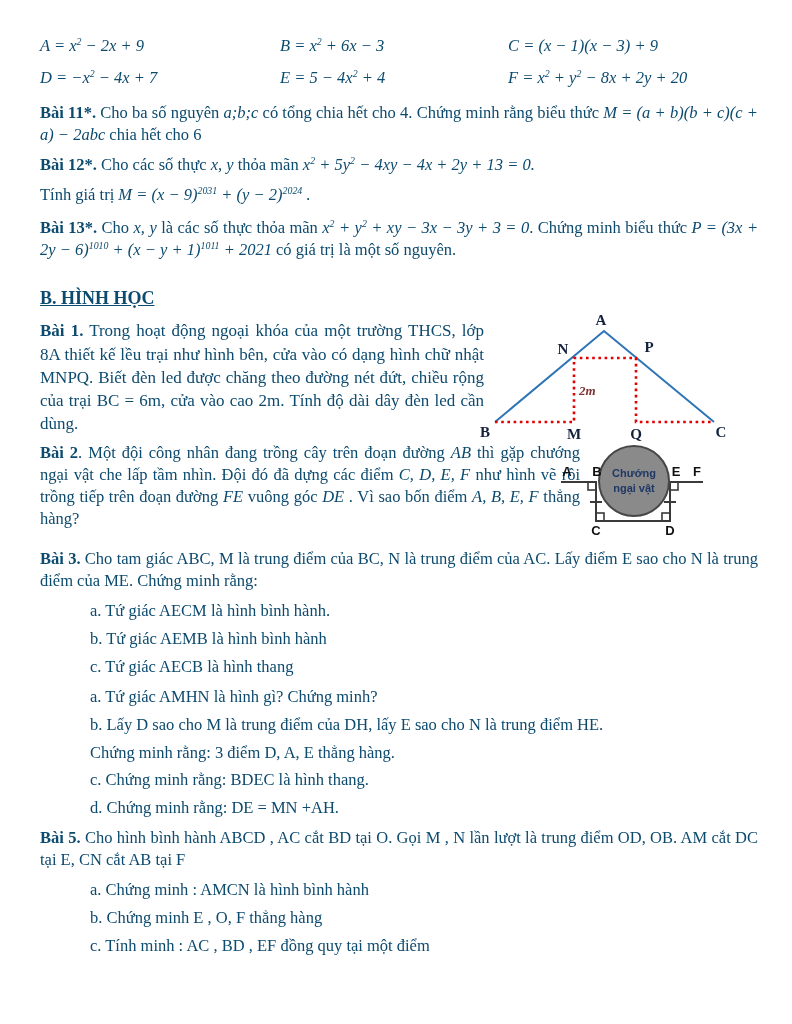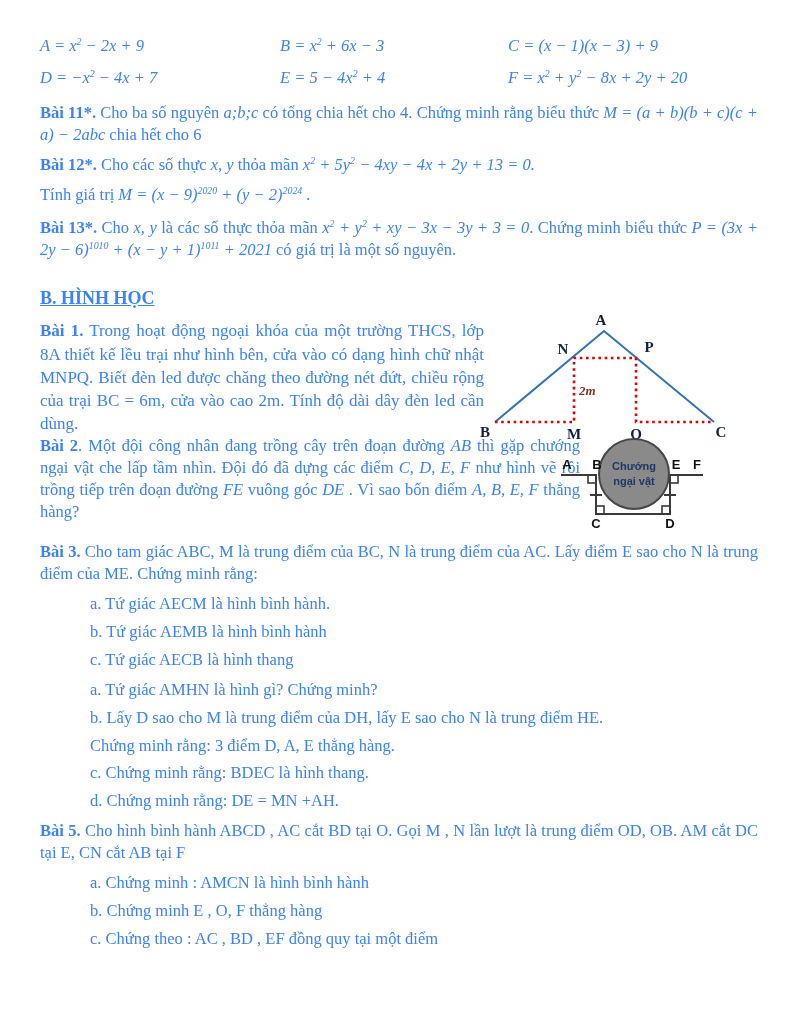--- a/index.html
+++ b/index.html
@@ -1,32 +1,32 @@
 <!DOCTYPE html>
 <html><head>
 <meta charset="utf-8">
 <style>
   html,body { margin:0; padding:0; background:#ffffff; }
   body { width:792px; height:1024px; overflow:hidden; }
   .page {
     box-sizing:border-box; width:792px; height:1024px;
     padding:33px 34px 0 40px;
     font-family:"Liberation Serif", serif;
-    font-size:16.5px; line-height:1.33; color:#3b82f6;
+    font-size:16.5px; line-height:1.33; color:#0c4a6e;
   }
   sup { font-size:0.6em; line-height:0; vertical-align:super; }
   .run-bu { font-weight:bold; }
   .run-m  { font-style:italic; }
   .run-t  {}
   .formula-grid { display:grid; grid-template-columns:240px 228px auto; row-gap:10px; margin:2px 0 13px; }
   .formula { font-style:italic; }
   .para { margin:0 0 8px 0; text-align:justify; }
   .m-line { margin:7px 0 11px 0; }
   .section-heading { font-weight:bold; text-decoration:underline; font-size:18px; margin:26px 0 9px 0; }
-  .bai1 { position:relative; }
+  .bai1 { position:relative; margin-bottom:7px; }
   .bai1-text { width:444px; text-align:justify; font-size:17px; line-height:1.36; }
   .tent-svg { position:absolute; top:-8px; right:-30px; }
   .bai2 { position:relative; min-height:104px; margin-bottom:2px; }
   .bai2-text { width:540px; text-align:justify; }
   .obstacle-svg { position:absolute; top:0; right:-30px; }
   .item { margin:6px 0 0 50px; }
   .frame-line { fill:none; stroke:#2e75b6; stroke-width:2; }
   .led-line { fill:none; stroke:#e20000; stroke-width:2.6; stroke-dasharray:2.6 3.6; }
   .tent-label { font-family:"Liberation Serif", serif; font-weight:bold; font-size:15px; fill:#14213d; text-anchor:middle; }
   .dim-label { font-family:"Liberation Serif", serif; font-weight:bold; font-style:italic; font-size:13px; fill:#7d3232; }
@@ -46,21 +46,21 @@
     <div class="formula">B = x<sup>2</sup> + 6x − 3</div>
     <div class="formula">C = (x − 1)(x − 3) + 9</div>
     <div class="formula">D = −x<sup>2</sup> − 4x + 7</div>
     <div class="formula">E = 5 − 4x<sup>2</sup> + 4</div>
     <div class="formula">F = x<sup>2</sup> + y<sup>2</sup> − 8x + 2y + 20</div>
   </div>
 
   <div class="para"><span class="run-bu">Bài 11*.</span><span class="run-t"> Cho ba số nguyên </span><span class="run-m">a;b;c</span><span class="run-t"> có tổng chia hết cho 4. Chứng minh rằng biểu thức </span><span class="run-m">M = (a + b)(b + c)(c + a) − 2abc</span><span class="run-t"> chia hết cho 6</span></div>
 
   <div class="para"><span class="run-bu">Bài 12*.</span><span class="run-t"> Cho các số thực </span><span class="run-m">x, y</span><span class="run-t"> thỏa mãn </span><span class="run-m">x<sup>2</sup> + 5y<sup>2</sup> − 4xy − 4x + 2y + 13 = 0.</span></div>
-  <div class="para m-line"><span class="run-t">Tính giá trị </span><span class="run-m">M = (x − 9)<sup>2020</sup> + (y − 2)<sup>2024</sup> .</span></div>
+  <div class="para m-line"><span class="run-t">Tính giá trị </span><span class="run-m">M = (x − 9)<sup>2031</sup> + (y − 2)<sup>2024</sup> .</span></div>
 
   <div class="para"><span class="run-bu">Bài 13*.</span><span class="run-t"> Cho </span><span class="run-m">x, y</span><span class="run-t"> là các số thực thỏa mãn </span><span class="run-m">x<sup>2</sup> + y<sup>2</sup> + xy − 3x − 3y + 3 = 0</span><span class="run-t">. Chứng minh biểu thức </span><span class="run-m">P = (3x + 2y − 6)<sup>1010</sup> + (x − y + 1)<sup>1011</sup> + 2021</span><span class="run-t"> có giá trị là một số nguyên.</span></div>
 
   <div class="section-heading">B. HÌNH HỌC</div>
 
   <div class="bai1">
     <div class="bai1-text"><span class="run-bu">Bài 1.</span><span class="run-t"> Trong hoạt động ngoại khóa của một trường THCS, lớp 8A thiết kế lều trại như hình bên, cửa vào có dạng hình chữ nhật MNPQ. Biết đèn led được chăng theo đường nét đứt, chiều rộng của trại BC = 6m, cửa vào cao 2m. Tính độ dài dây đèn led cần dùng.</span></div>
     <svg class="tent-svg" width="320" height="134" viewBox="0 0 320 134">
       <polyline class="frame-line" points="27,111 136,20 246,111"></polyline>
       <polyline class="led-line" points="27,111 106,111 106,47 168,47 168,111 246,111"></polyline>
@@ -109,16 +109,16 @@
     <div class="item">b. Lấy D sao cho M là trung điểm của DH, lấy E sao cho N là trung điểm HE.</div>
     <div class="item">Chứng minh rằng: 3 điểm D, A, E thẳng hàng.</div>
     <div class="item">c. Chứng minh rằng: BDEC là hình thang.</div>
     <div class="item">d. Chứng minh rằng: DE = MN +AH.</div>
   </div>
 
   <div style="margin-top:8px;">
     <div class="para"><span class="run-bu">Bài 5.</span><span class="run-t"> Cho hình bình hành  ABCD , AC cắt BD tại O. Gọi M , N lần lượt là trung điểm  OD, OB. AM cắt DC tại E, CN cắt AB tại F</span></div>
     <div class="item">a. Chứng minh : AMCN là hình bình hành</div>
     <div class="item">b. Chứng minh E , O, F thẳng hàng</div>
-    <div class="item">c. Chứng theo : AC , BD , EF đồng quy tại một điểm</div>
+    <div class="item">c. Tính minh : AC , BD , EF đồng quy tại một điểm</div>
   </div>
 
 </div>
 
 </body></html>

